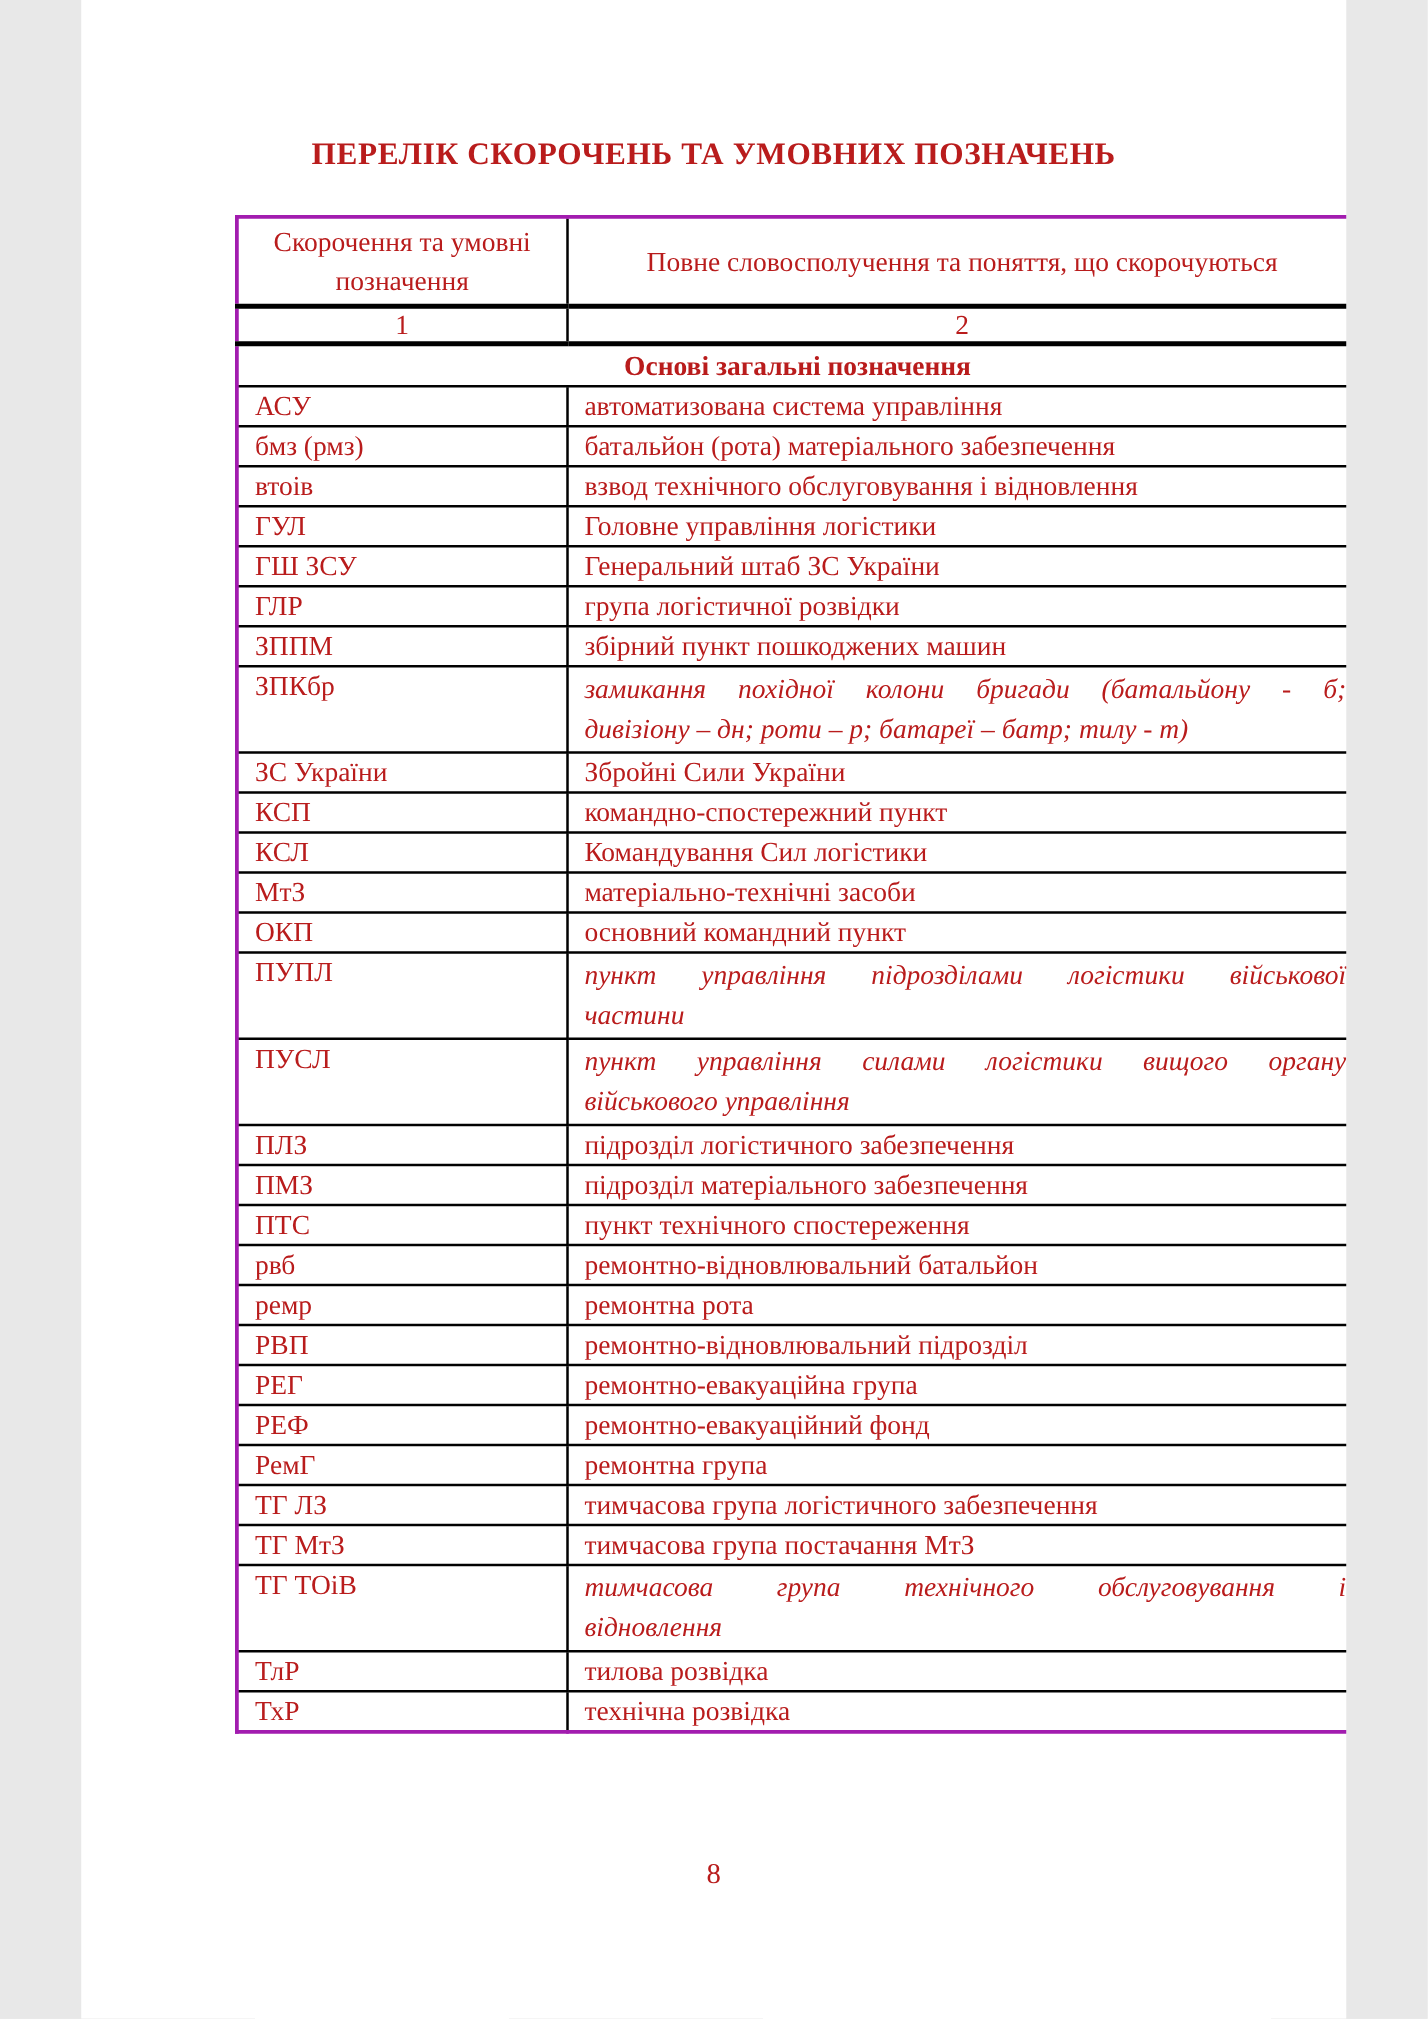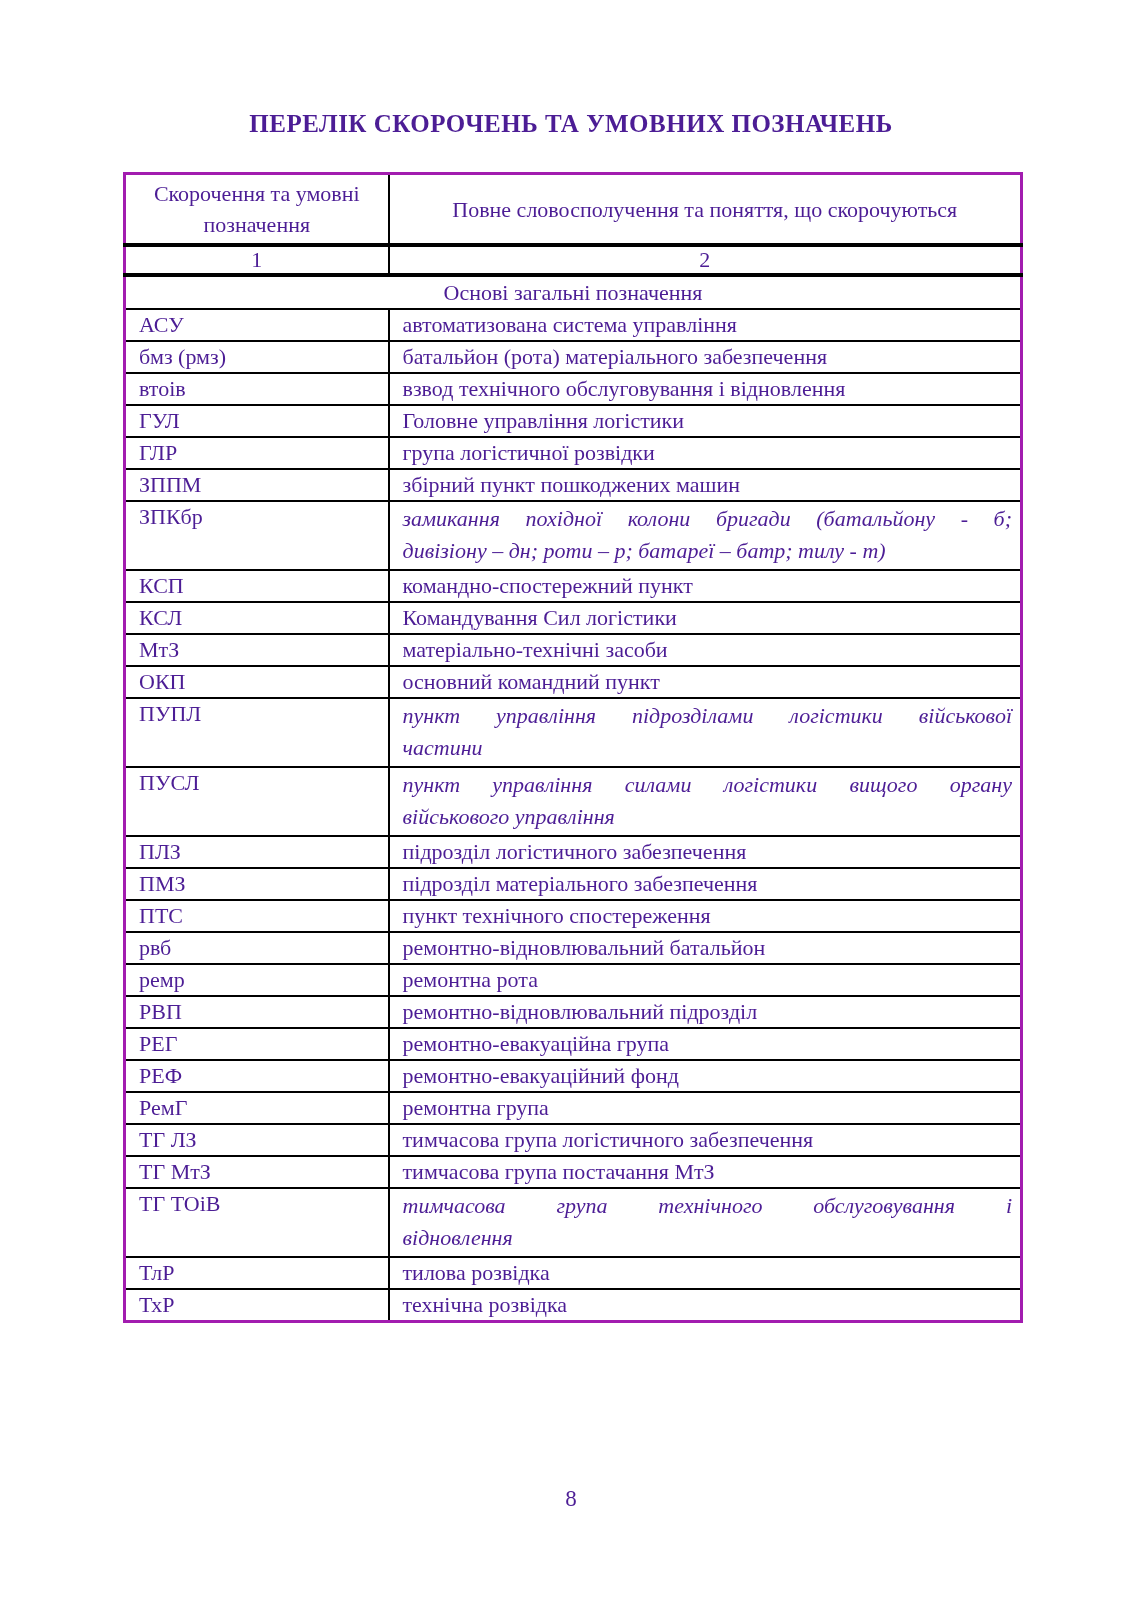--- a/index.html
+++ b/index.html
@@ -2,26 +2,26 @@
 <html><head>
 <meta charset="utf-8">
 <style>
   html, body {
     margin: 0;
     padding: 0;
     background: #e8e8e8;
   }
   .page {
     position: relative;
-    width: 1142px;
+    width: 1012px;
     height: 1615px;
     margin: 0 auto;
     background: #ffffff;
     font-family: "Liberation Serif", "DejaVu Serif", serif;
-    color: #4c1d95;
+    color: #b91c1c;
     overflow: hidden;
   }
   .doc-title {
     position: absolute;
     top: 110px;
     left: 0;
     width: 100%;
     text-align: center;
     font-size: 25px;
     font-weight: bold;
@@ -55,21 +55,21 @@
     border-bottom-width: 4px;
   }
   tr.num-row td {
     text-align: center;
     line-height: 24px;
     padding: 1px 4px;
     border-bottom-width: 4px;
   }
   tr.section-row td {
     text-align: center;
-    font-weight: normal;
+    font-weight: bold;
     line-height: 27px;
     padding: 2px 6px;
   }
   tr.data-row td {
     line-height: 27px;
     padding: 1px 8px 2px 13px;
   }
   tr.data-row td.full-cell {
   }
   .full-cell .line {
@@ -124,33 +124,41 @@
     </tr>
           <tr class="data-row">
       <td class="abbr-cell">втоів</td>
       <td class="full-cell">взвод технічного обслуговування і відновлення</td>
     </tr>
           <tr class="data-row">
       <td class="abbr-cell">ГУЛ</td>
       <td class="full-cell">Головне управління логістики</td>
     </tr>
           <tr class="data-row">
+      <td class="abbr-cell">ГШ ЗСУ</td>
+      <td class="full-cell">Генеральний штаб ЗС України</td>
+    </tr>
+          <tr class="data-row">
       <td class="abbr-cell">ГЛР</td>
       <td class="full-cell">група логістичної розвідки</td>
     </tr>
           <tr class="data-row">
       <td class="abbr-cell">ЗППМ</td>
       <td class="full-cell">збірний пункт пошкоджених машин</td>
     </tr>
           <tr class="data-row">
       <td class="abbr-cell">ЗПКбр</td>
       <td class="full-cell">
               <div class="line jline">замикання похідної колони бригади (батальйону - б;</div>
               <div class="line">дивізіону – дн; роти – р; батареї – батр; тилу - т)</div>
             </td>
+    </tr>
+          <tr class="data-row">
+      <td class="abbr-cell">ЗС України</td>
+      <td class="full-cell">Збройні Сили України</td>
     </tr>
           <tr class="data-row">
       <td class="abbr-cell">КСП</td>
       <td class="full-cell">командно-спостережний пункт</td>
     </tr>
           <tr class="data-row">
       <td class="abbr-cell">КСЛ</td>
       <td class="full-cell">Командування Сил логістики</td>
     </tr>
           <tr class="data-row">

